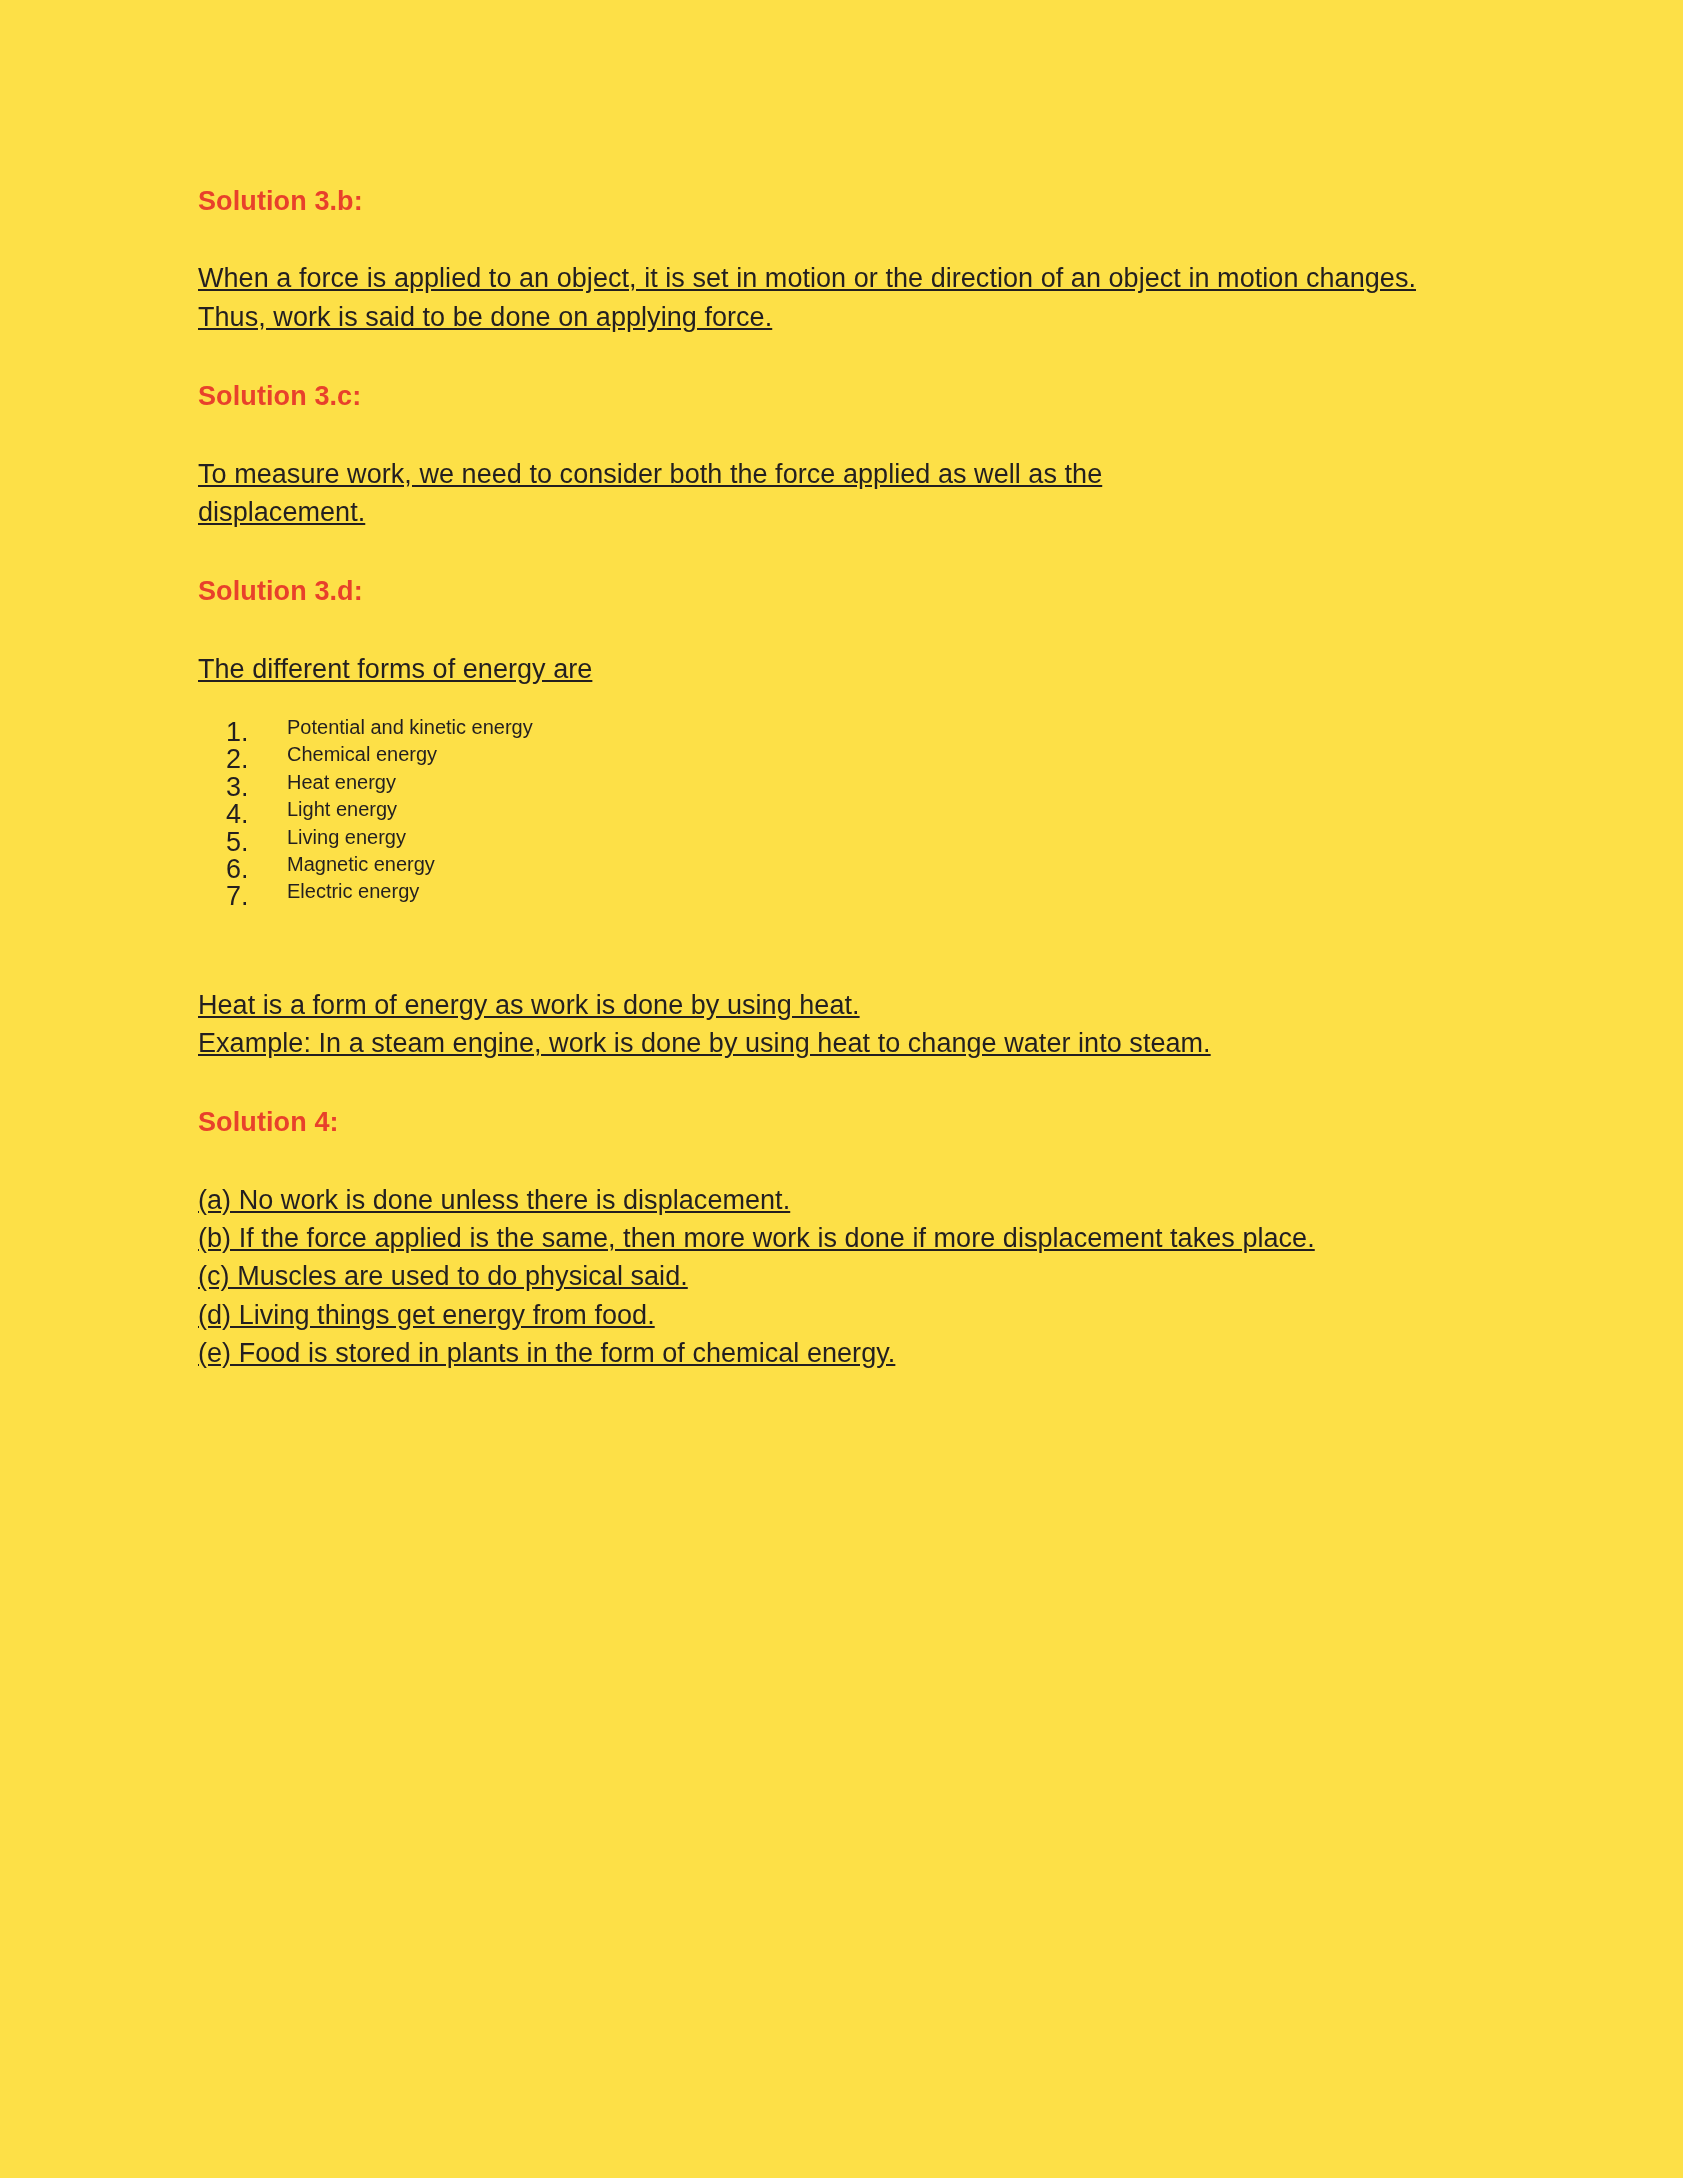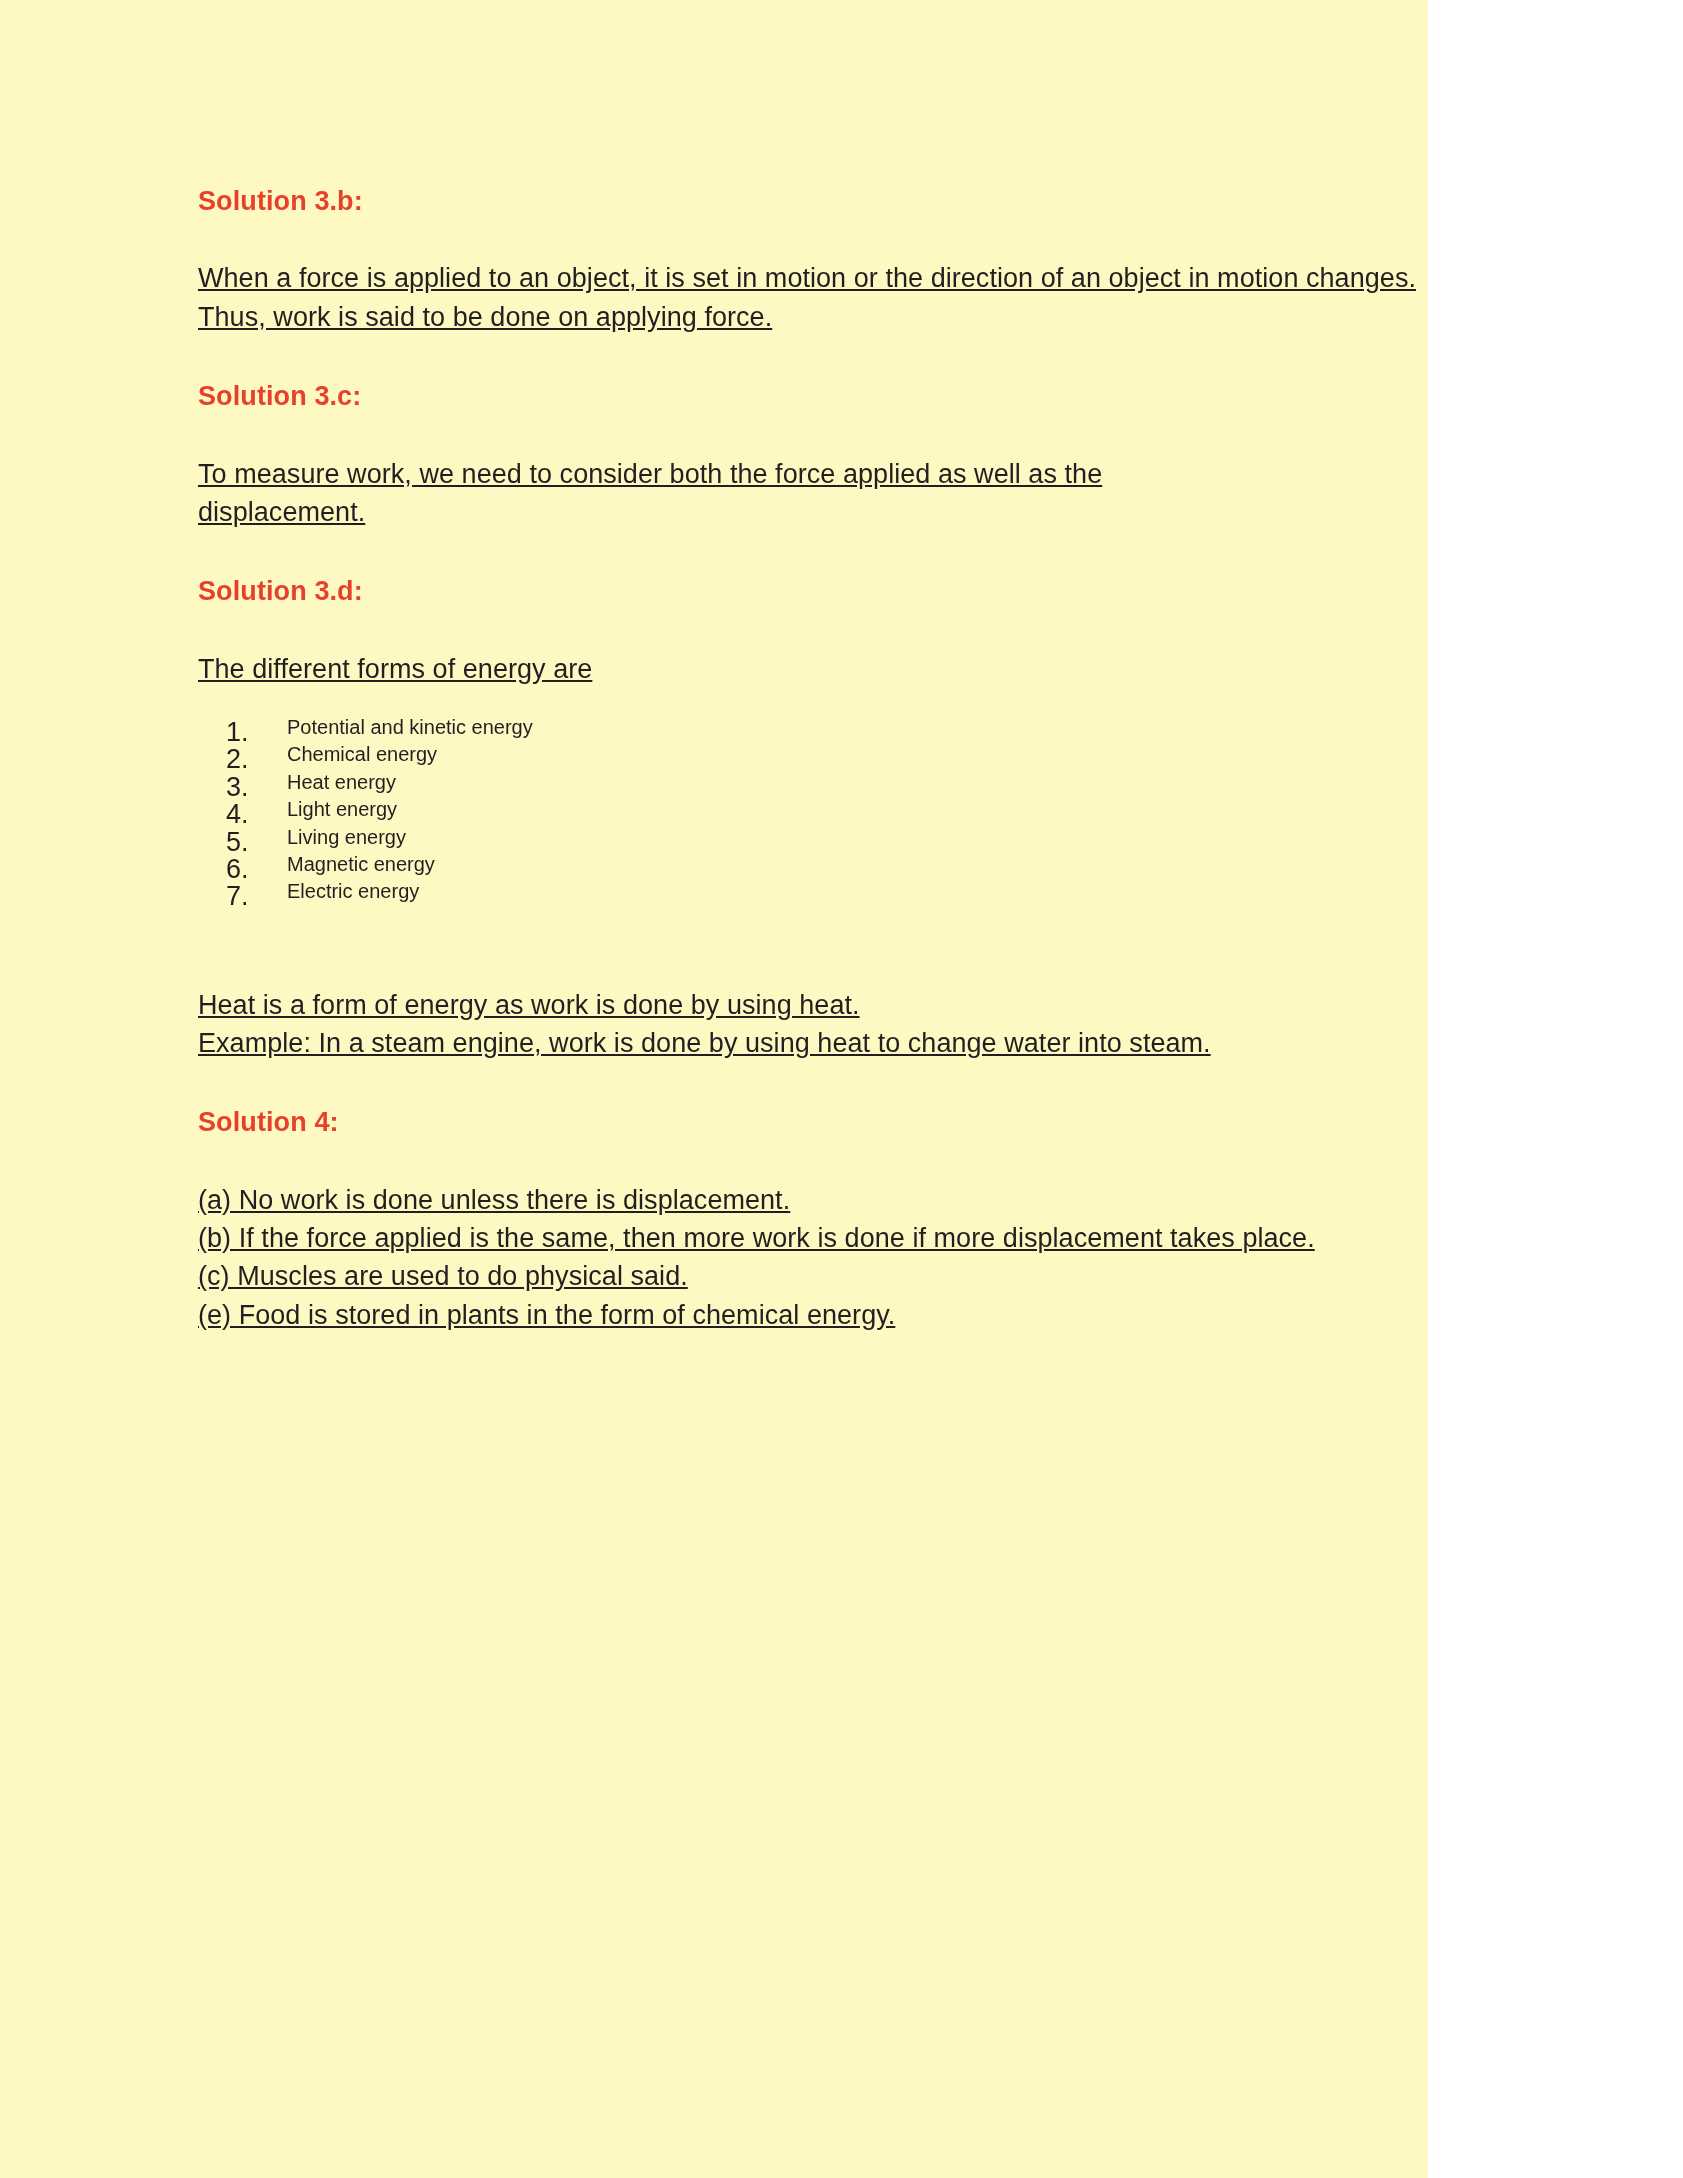--- a/index.html
+++ b/index.html
@@ -2,23 +2,23 @@
 <html><head>
 <meta charset="utf-8">
 <style>
   html, body {
     margin: 0;
     padding: 0;
     background: #ffffff;
   }
   .page {
     position: relative;
-    width: 1428px;
+    width: 1683px;
     height: 2178px;
-    background: #fef9c3;
+    background: #fde047;
     box-sizing: border-box;
     font-family: "Liberation Sans", sans-serif;
     overflow: hidden;
   }
   .content {
     position: absolute;
     left: 198px;
     top: 183px;
     width: 1257px;
   }
@@ -121,19 +121,20 @@
 
     <div class="gap-before-heading"></div>
 
     <div>
       <p class="sol-heading">Solution 4:</p>
       <div class="gap-after-heading"></div>
       <p class="body-text">
         <span class="line">(a) No work is done unless there is displacement.</span>
         <span class="line">(b) If the force applied is the same, then more work is done if more displacement takes place.</span>
         <span class="line">(c) Muscles are used to do physical said.</span>
+        <span class="line">(d) Living things get energy from food.</span>
         <span class="line">(e) Food is stored in plants in the form of chemical energy.</span>
       </p>
     </div>
 
   </div>
 </div>
 
 
 </body></html>

